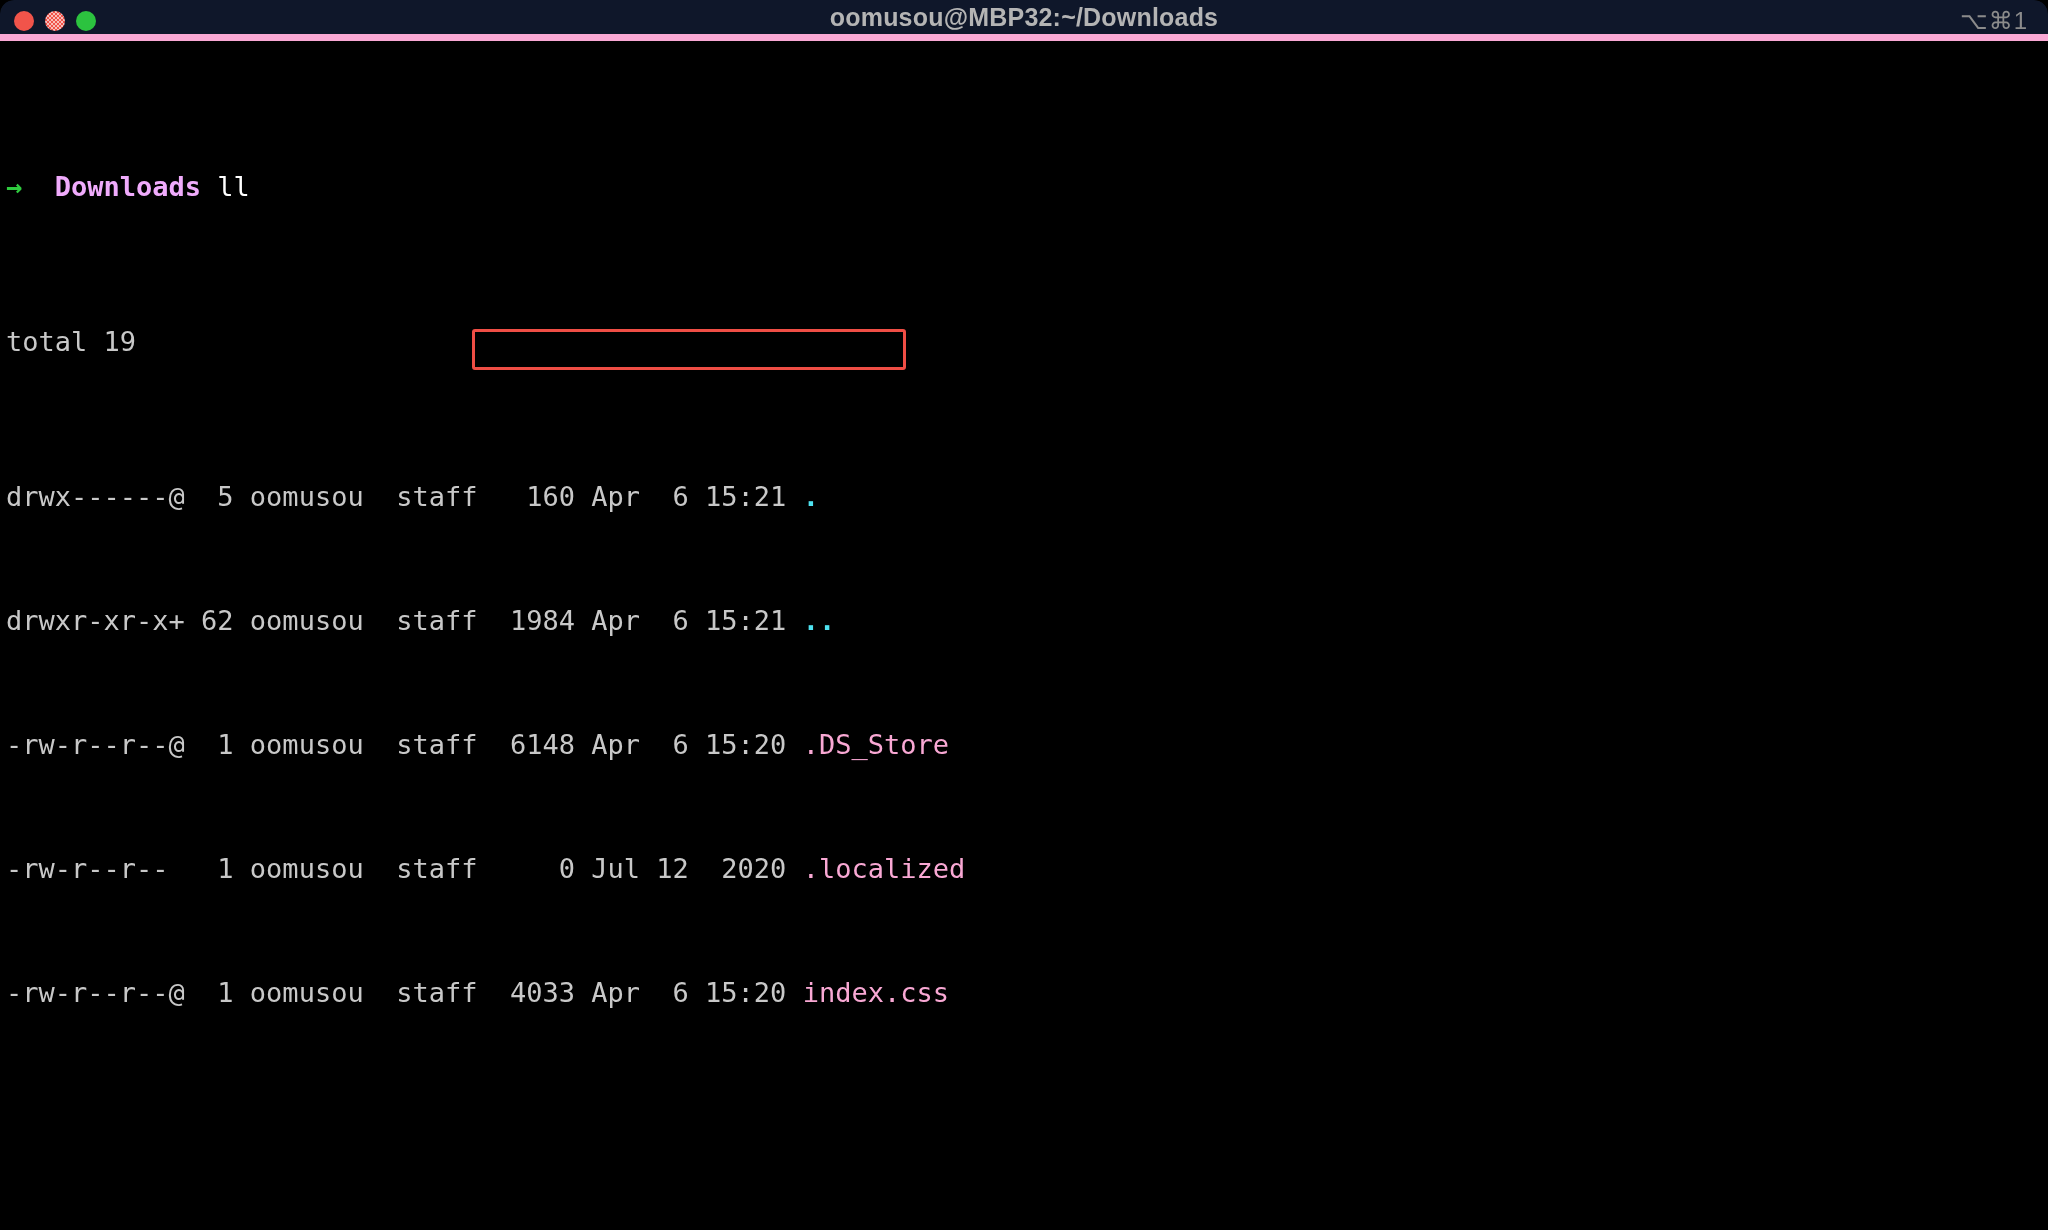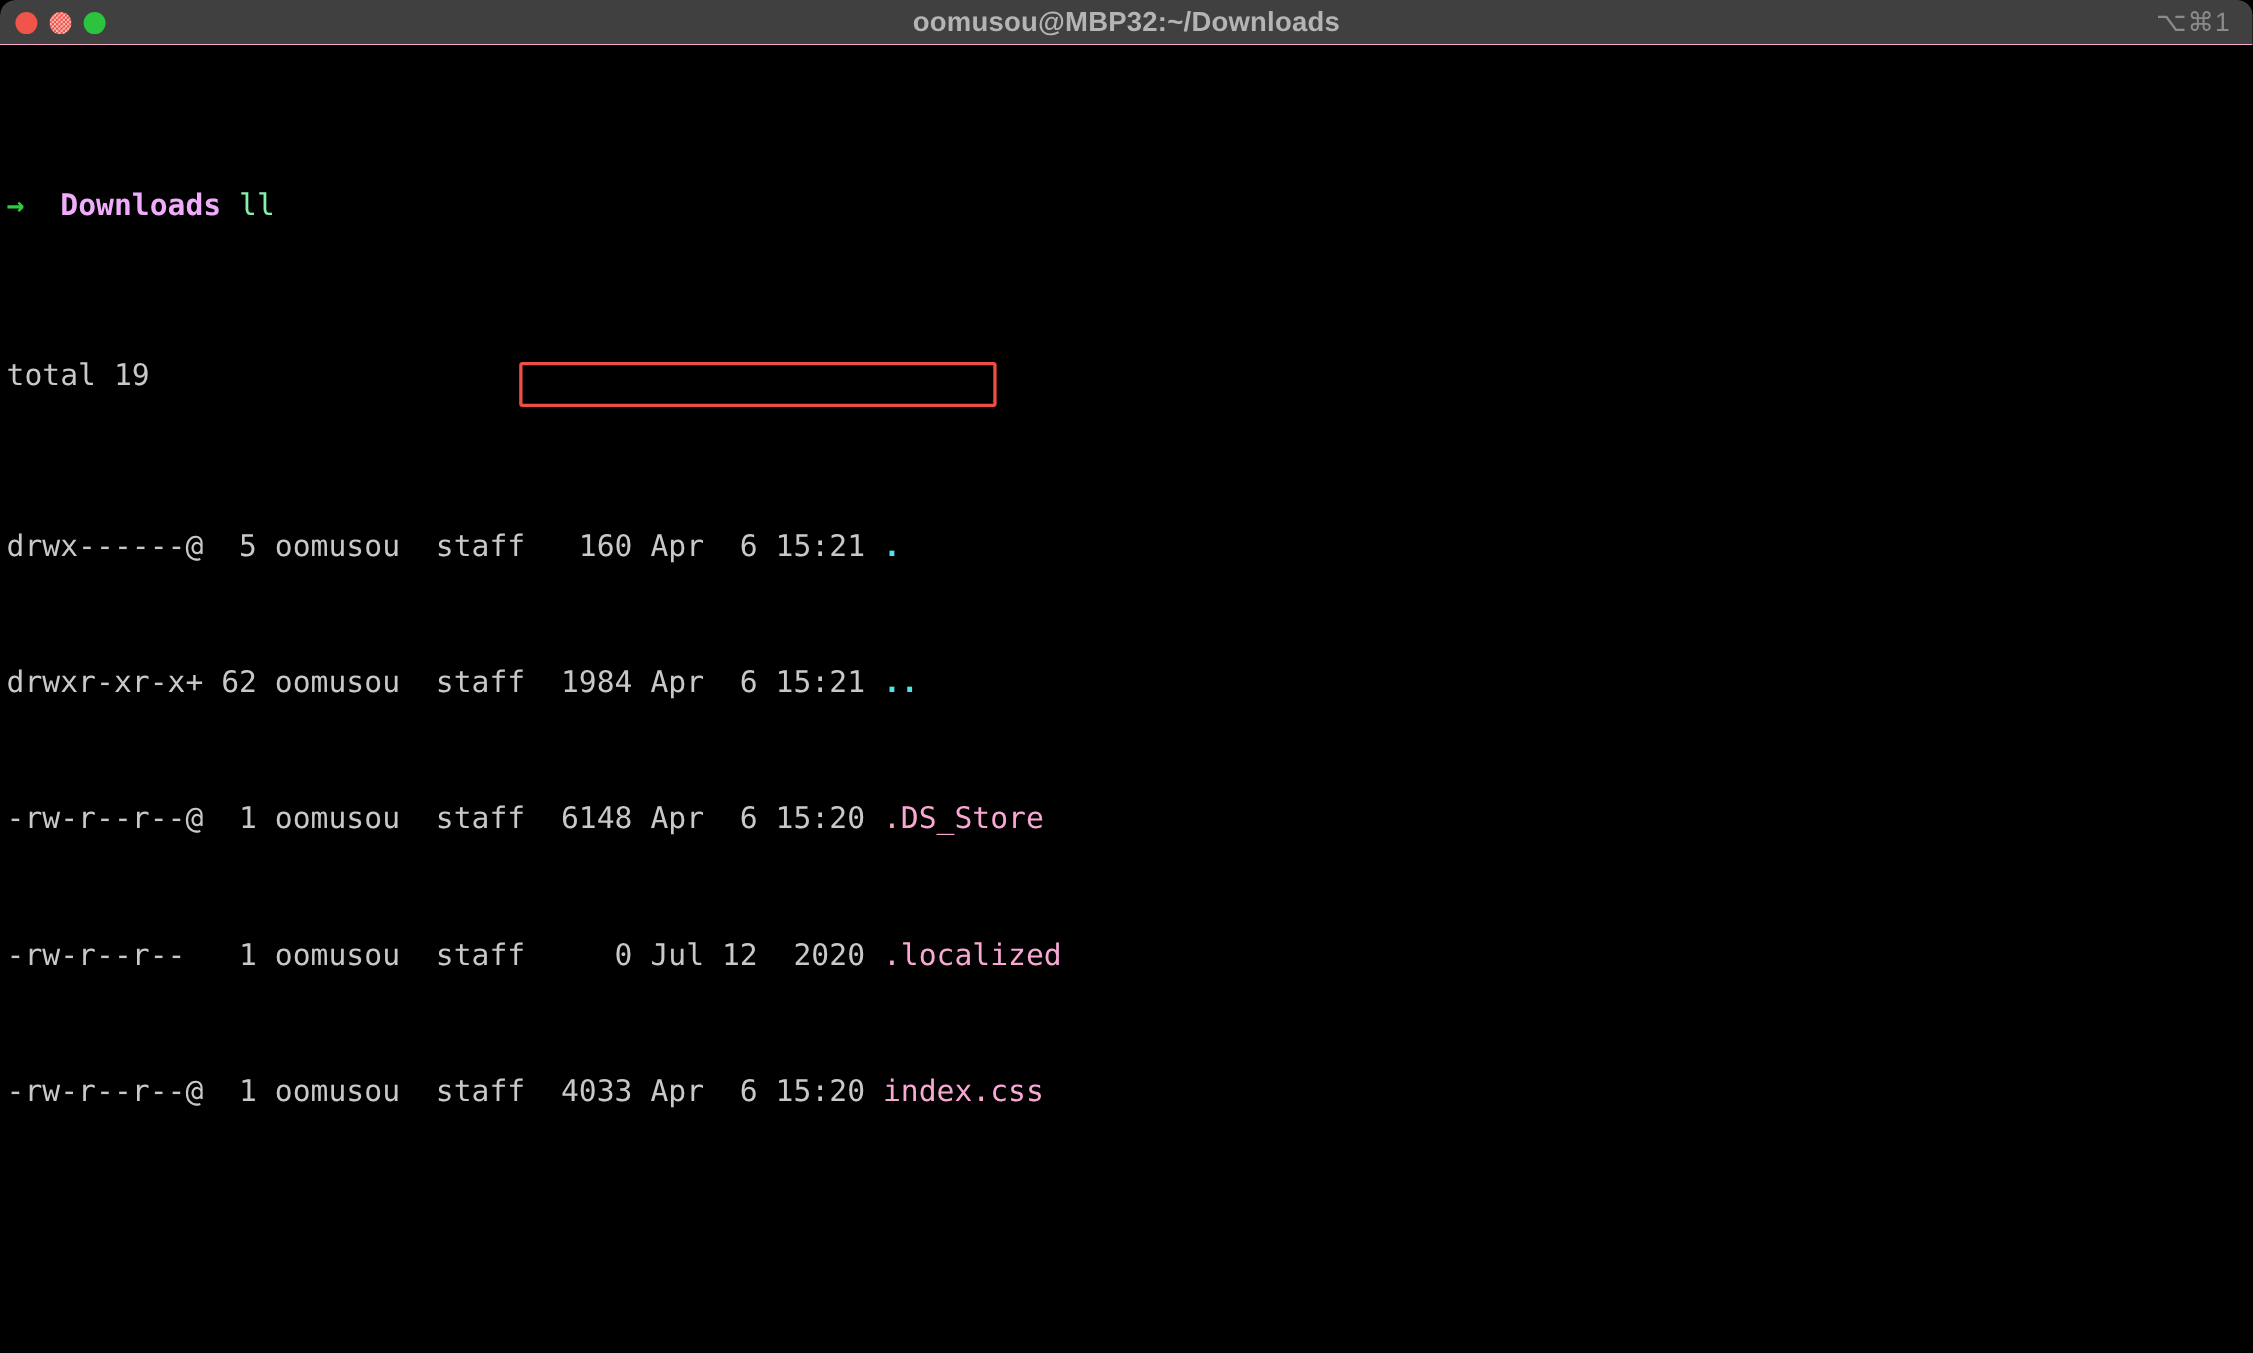--- a/index.html
+++ b/index.html
@@ -21,23 +21,23 @@
     height: 1230px;
     background: #000000;
     border-radius: 14px 14px 0 0;
     overflow: hidden;
   }
 
   
   .titlebar {
     position: relative;
     height: 41px;
-    background: #404040;
+    background: #0f172a;
     border-radius: 14px 14px 0 0;
-    border-bottom: 1px solid #f9a8d4;
+    border-bottom: 7px solid #f9a8d4;
     box-sizing: border-box;
     display: flex;
     align-items: center;
     flex-shrink: 0;
   }
   .traffic-lights {
     position: absolute;
     left: 14px;
     top: 0;
     height: 41px;
@@ -98,21 +98,21 @@
     color: #c8c8c8;
     white-space: pre;
     overflow: hidden;
   }
   .line {
     height: 31px;
     white-space: pre;
   }
   .arrow  { color: #2fcb3f; font-weight: bold; }
   .cwd    { color: #f0abfc; font-weight: bold; }
-  .cmd    { color: #86efac; text-align: center; }
+  .cmd    { color: #ffffff; text-align: center; }
   .dirname{ color: #4ee2f0; font-weight: bold; }
   .plain  { color: #f9a8d4; }
 
   .cursor {
     display: inline-block;
     width: 15px;
     height: 27px;
     background: #9a9a9a;
     vertical-align: -5px;
   }

